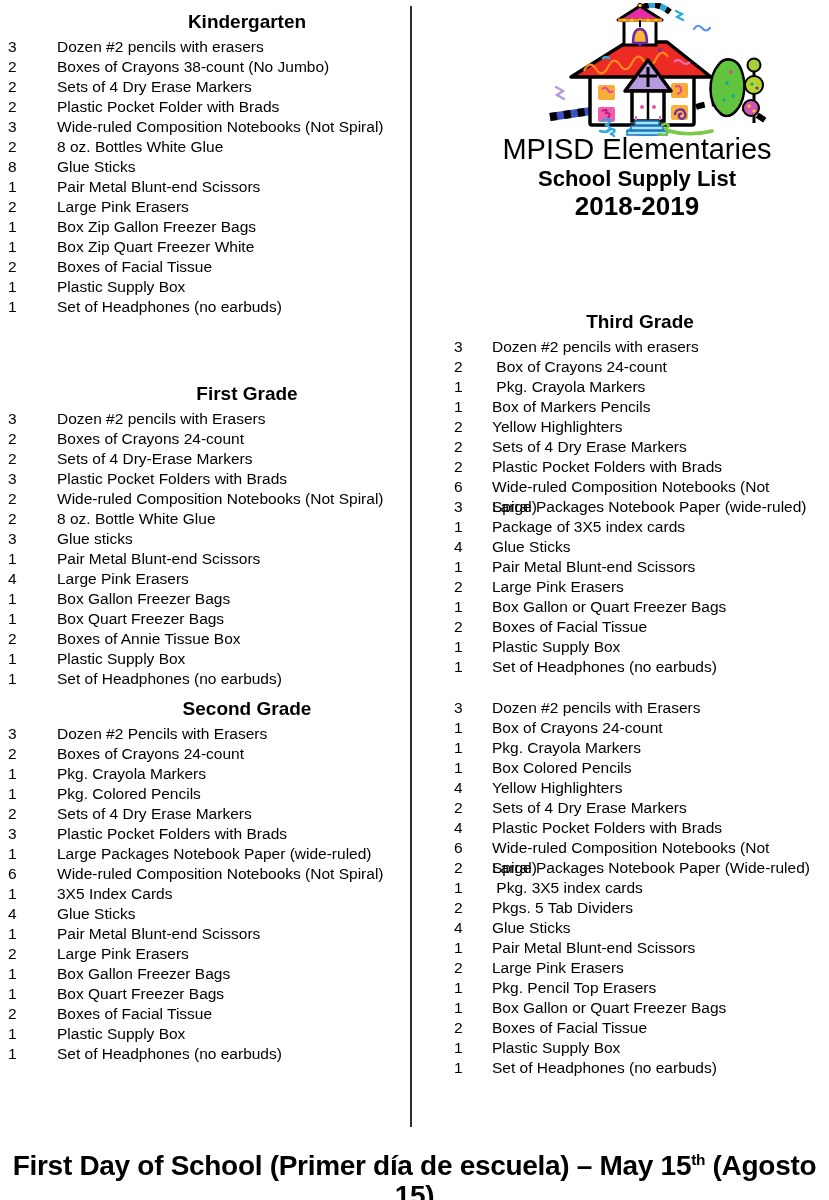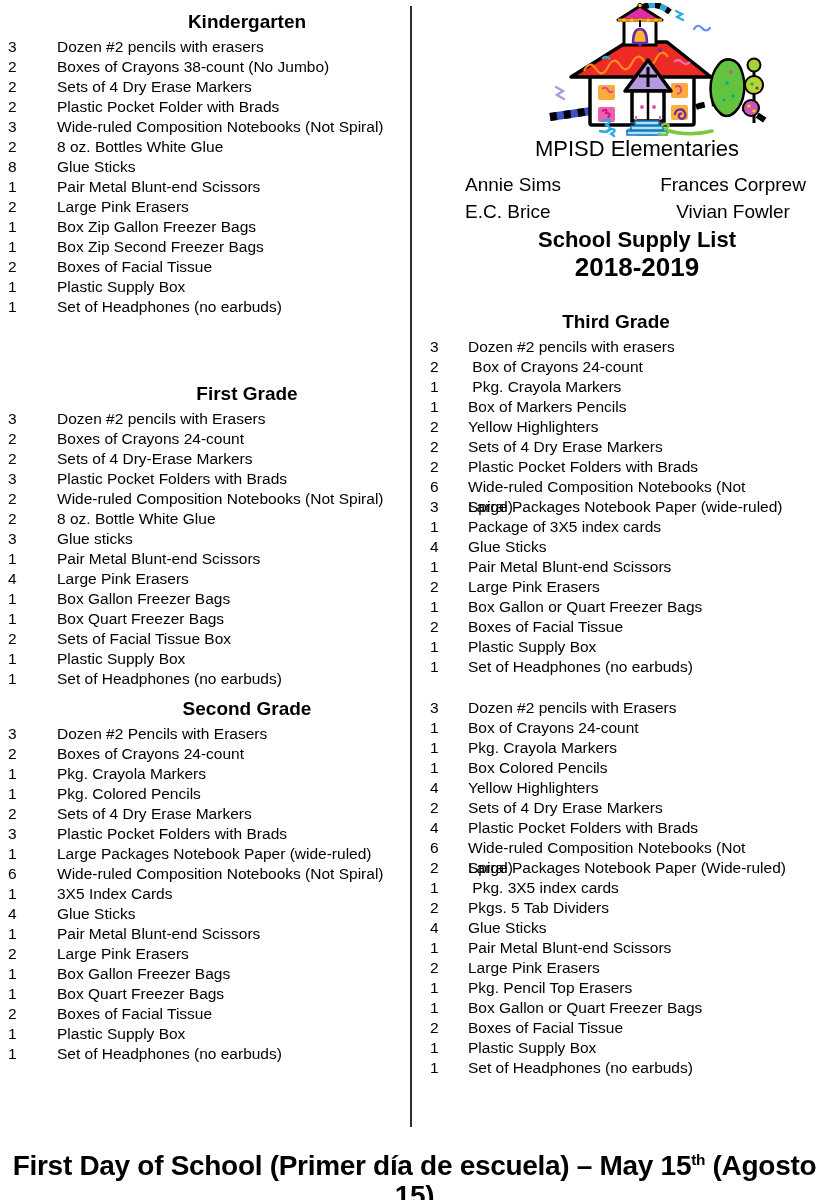--- a/index.html
+++ b/index.html
@@ -6,32 +6,32 @@
   .page {
     position:relative; width:829px; height:1200px; background:#ffffff;
     font-family:"Liberation Sans", sans-serif; color:#000; overflow:hidden;
   }
   .divider { position:absolute; left:410px; top:6px; width:2px; height:1121px; background:#2e2e2e; }
 
   
   .section { position:absolute; }
   .section h2 { margin:0 0 3px 0; font-size:19px; line-height:24px; font-weight:bold; text-align:center; }
   .col-left  { left:0;     width:494px; }
-  .col-right { left:386px; width:408px; }
+  .col-right { left:410px; width:408px; }
   .col-right h2 { padding-left:52px; }
   .row { display:flex; height:20px; line-height:20px; font-size:15.5px; }
   .qty { box-sizing:border-box; flex:0 0 auto; }
   .col-left  .qty { width:57px; padding-left:8px; }
   .col-right .qty { width:82px; padding-left:44px; }
   .label { white-space:pre-wrap; }
 
   
   .logo-wrap { position:absolute; left:548px; top:3px; width:222px; height:134px; }
   .rheader { position:absolute; left:410px; top:134px; width:419px; box-sizing:border-box; padding-left:35px; text-align:center; }
-  .district-title { font-size:22px; line-height:30px; font-weight:normal; }
+  .district-title { font-size:29px; line-height:30px; font-weight:normal; }
   .schools { display:grid; grid-template-columns:1fr 1fr; margin-top:7px; font-size:19px; line-height:27px; }
   .schools .c1 { text-align:left; padding-left:20px; }
   .schools .c2 { text-align:center; }
   .list-title { margin-top:3px; font-size:22px; line-height:24px; font-weight:bold; }
   .school-year { margin-top:3px; font-size:26px; line-height:24px; font-weight:bold; }
 
   
   .footer { position:absolute; left:0; top:1145px; width:829px; text-align:center; }
   .footer-line1 { font-size:28px; line-height:30px; font-weight:bold; letter-spacing:-0.3px; }
   .footer-line1 sup { font-size:0.55em; }
@@ -113,26 +113,20 @@
       <path d="M128,8 l6,3 -5,3 6,3" stroke="#29abe2" stroke-width="2.2" fill="none" stroke-linecap="round"></path>
       <path d="M146,26 q4,-6 8,-1 q4,5 8,0" stroke="#5f8df0" stroke-width="2.2" fill="none" stroke-linecap="round"></path>
       <path d="M54,118 c9,-4 11,2 3,4 c9,1 5,9 -5,6" stroke="#29abe2" stroke-width="2.4" fill="none" stroke-linecap="round"></path>
       <path d="M60,127 c8,-3 9,2 2,4 c8,1 3,7 -5,4" stroke="#29abe2" stroke-width="2.2" fill="none" stroke-linecap="round"></path>
       <path d="M114,122 c8,-3 9,2 2,4 c8,1 4,8 -5,5" stroke="#7ac943" stroke-width="2.4" fill="none" stroke-linecap="round"></path>
     </svg>
   </div>
 
   <div class="rheader">
     <div class="district-title">MPISD Elementaries</div>
-    <div class="schools">
-      <div class="c1">Annie Sims</div>
-      <div class="c2">Frances Corprew</div>
-      <div class="c1">E.C. Brice</div>
-      <div class="c2">Vivian Fowler</div>
-    </div>
     <div class="list-title">School Supply List</div>
     <div class="school-year">2018-2019</div>
   </div>
 
   <div class="section col-left" style="top:10px">
     <h2>Kindergarten</h2>
     <div>
         <div class="row">
           <span class="qty">3</span>
           <span class="label">Dozen #2 pencils with erasers</span>
@@ -168,21 +162,21 @@
         <div class="row">
           <span class="qty">2</span>
           <span class="label">Large Pink Erasers</span>
         </div>
         <div class="row">
           <span class="qty">1</span>
           <span class="label">Box Zip Gallon Freezer Bags</span>
         </div>
         <div class="row">
           <span class="qty">1</span>
-          <span class="label">Box Zip Second Freezer Bags</span>
+          <span class="label">Box Zip Quart Freezer White</span>
         </div>
         <div class="row">
           <span class="qty">2</span>
           <span class="label">Boxes of Facial Tissue</span>
         </div>
         <div class="row">
           <span class="qty">1</span>
           <span class="label">Plastic Supply Box</span>
         </div>
         <div class="row">
@@ -234,21 +228,21 @@
         <div class="row">
           <span class="qty">1</span>
           <span class="label">Box Gallon Freezer Bags</span>
         </div>
         <div class="row">
           <span class="qty">1</span>
           <span class="label">Box Quart Freezer Bags</span>
         </div>
         <div class="row">
           <span class="qty">2</span>
-          <span class="label">Sets of Facial Tissue Box</span>
+          <span class="label">Boxes of Annie Tissue Box</span>
         </div>
         <div class="row">
           <span class="qty">1</span>
           <span class="label">Plastic Supply Box</span>
         </div>
         <div class="row">
           <span class="qty">1</span>
           <span class="label">Set of Headphones (no earbuds)</span>
         </div>
       </div>

